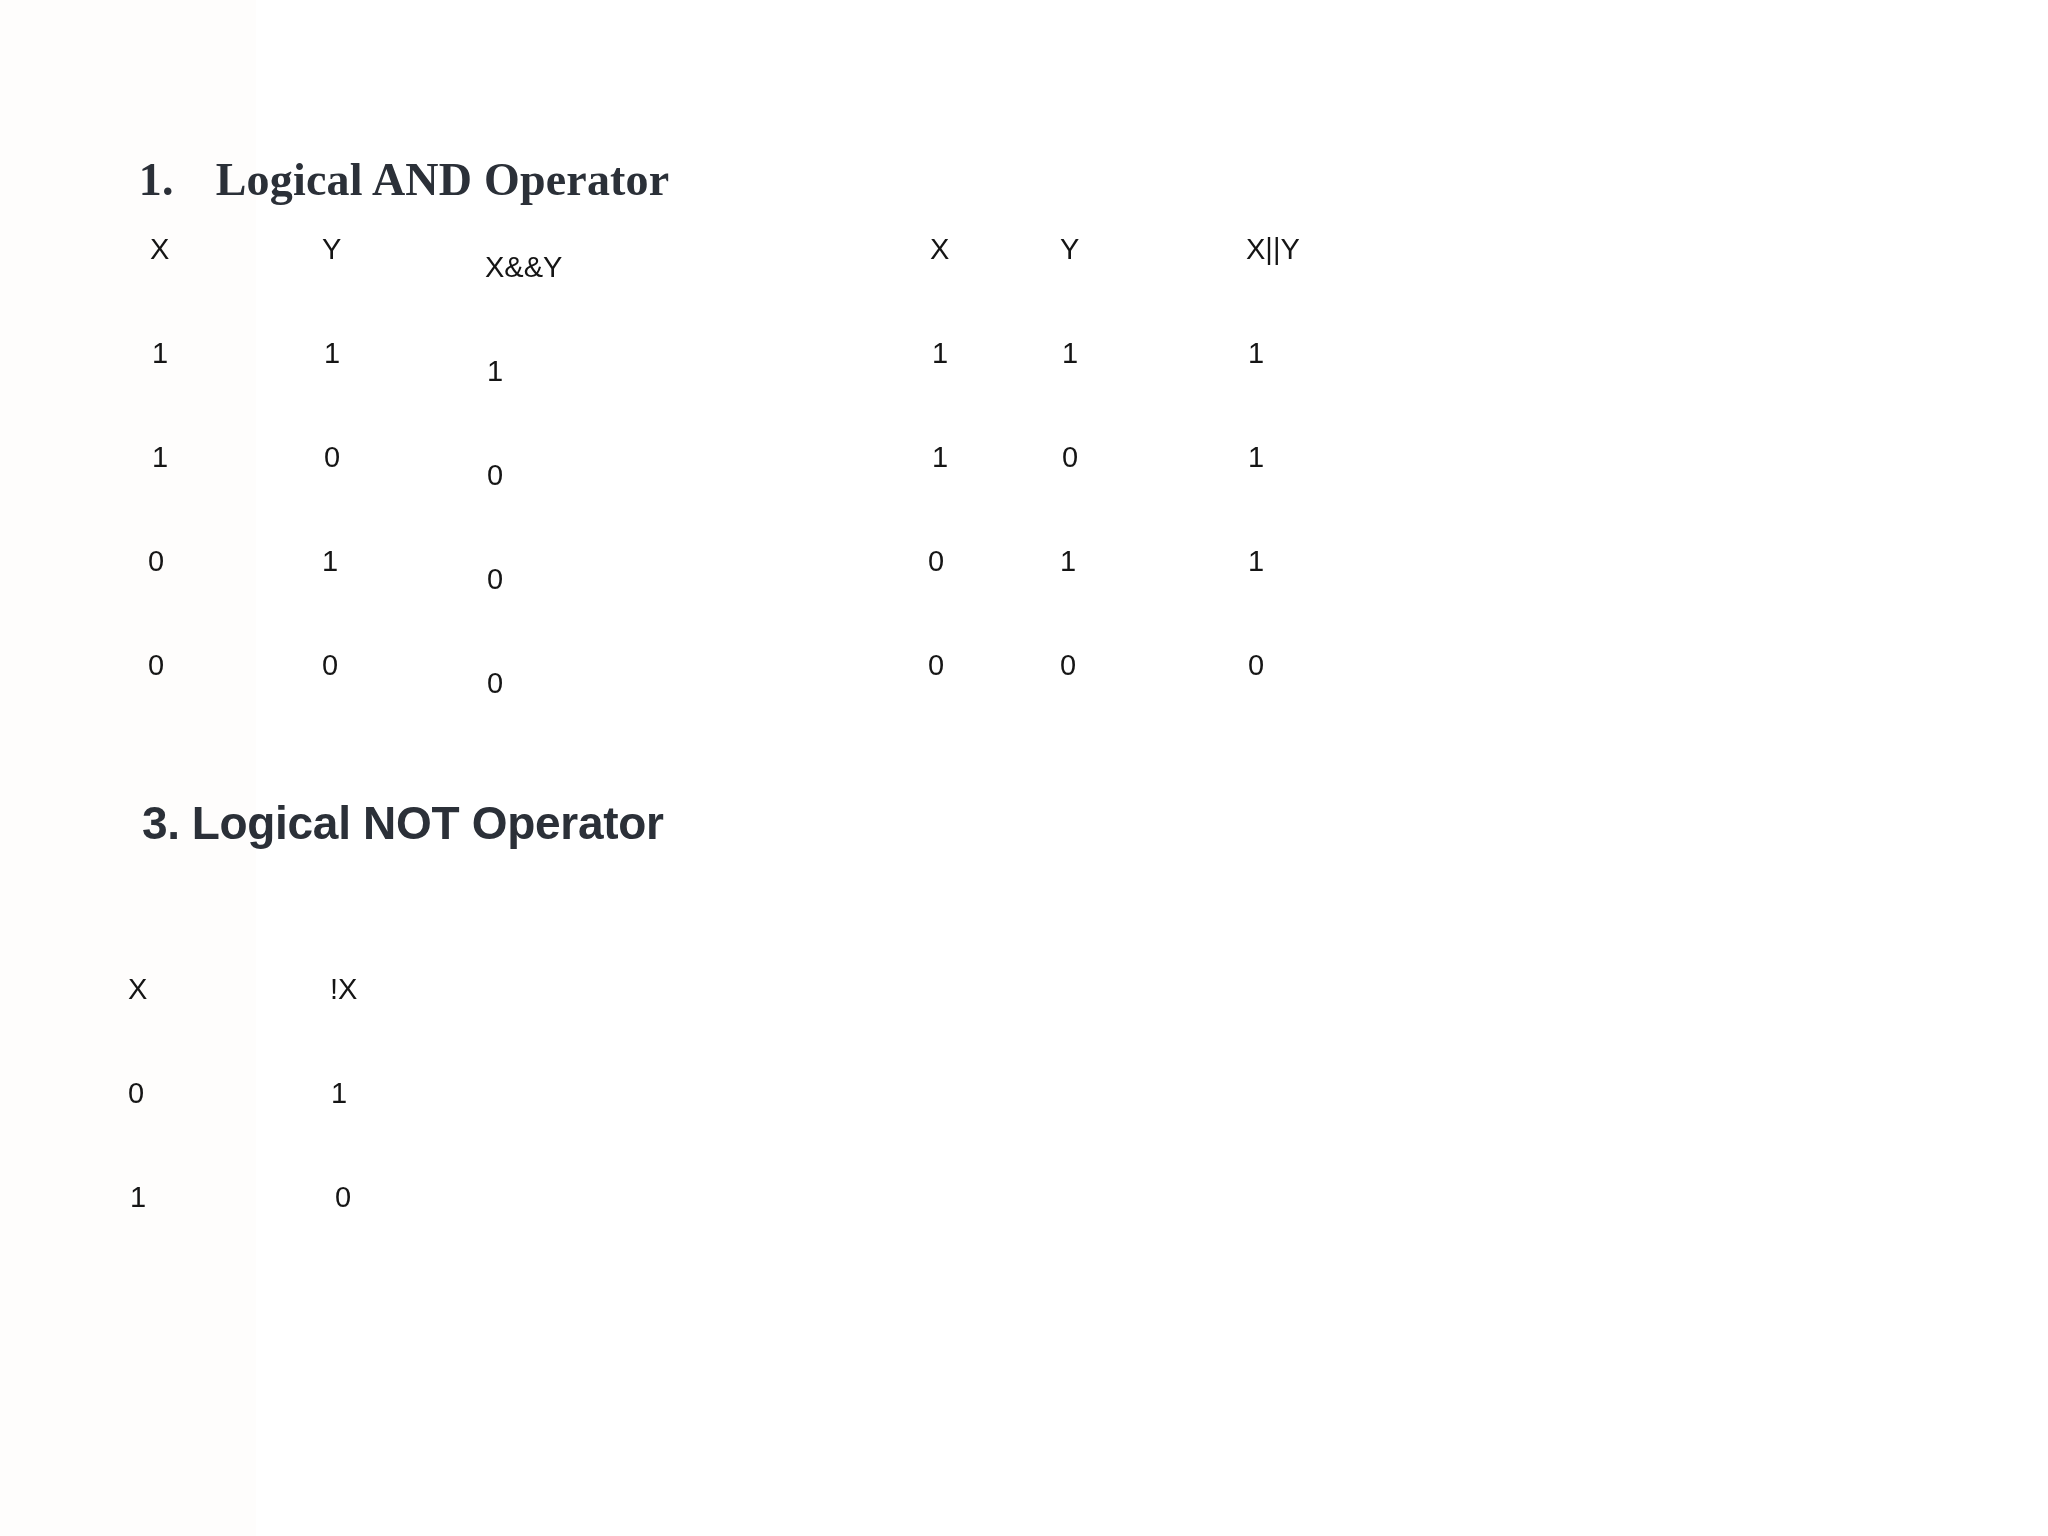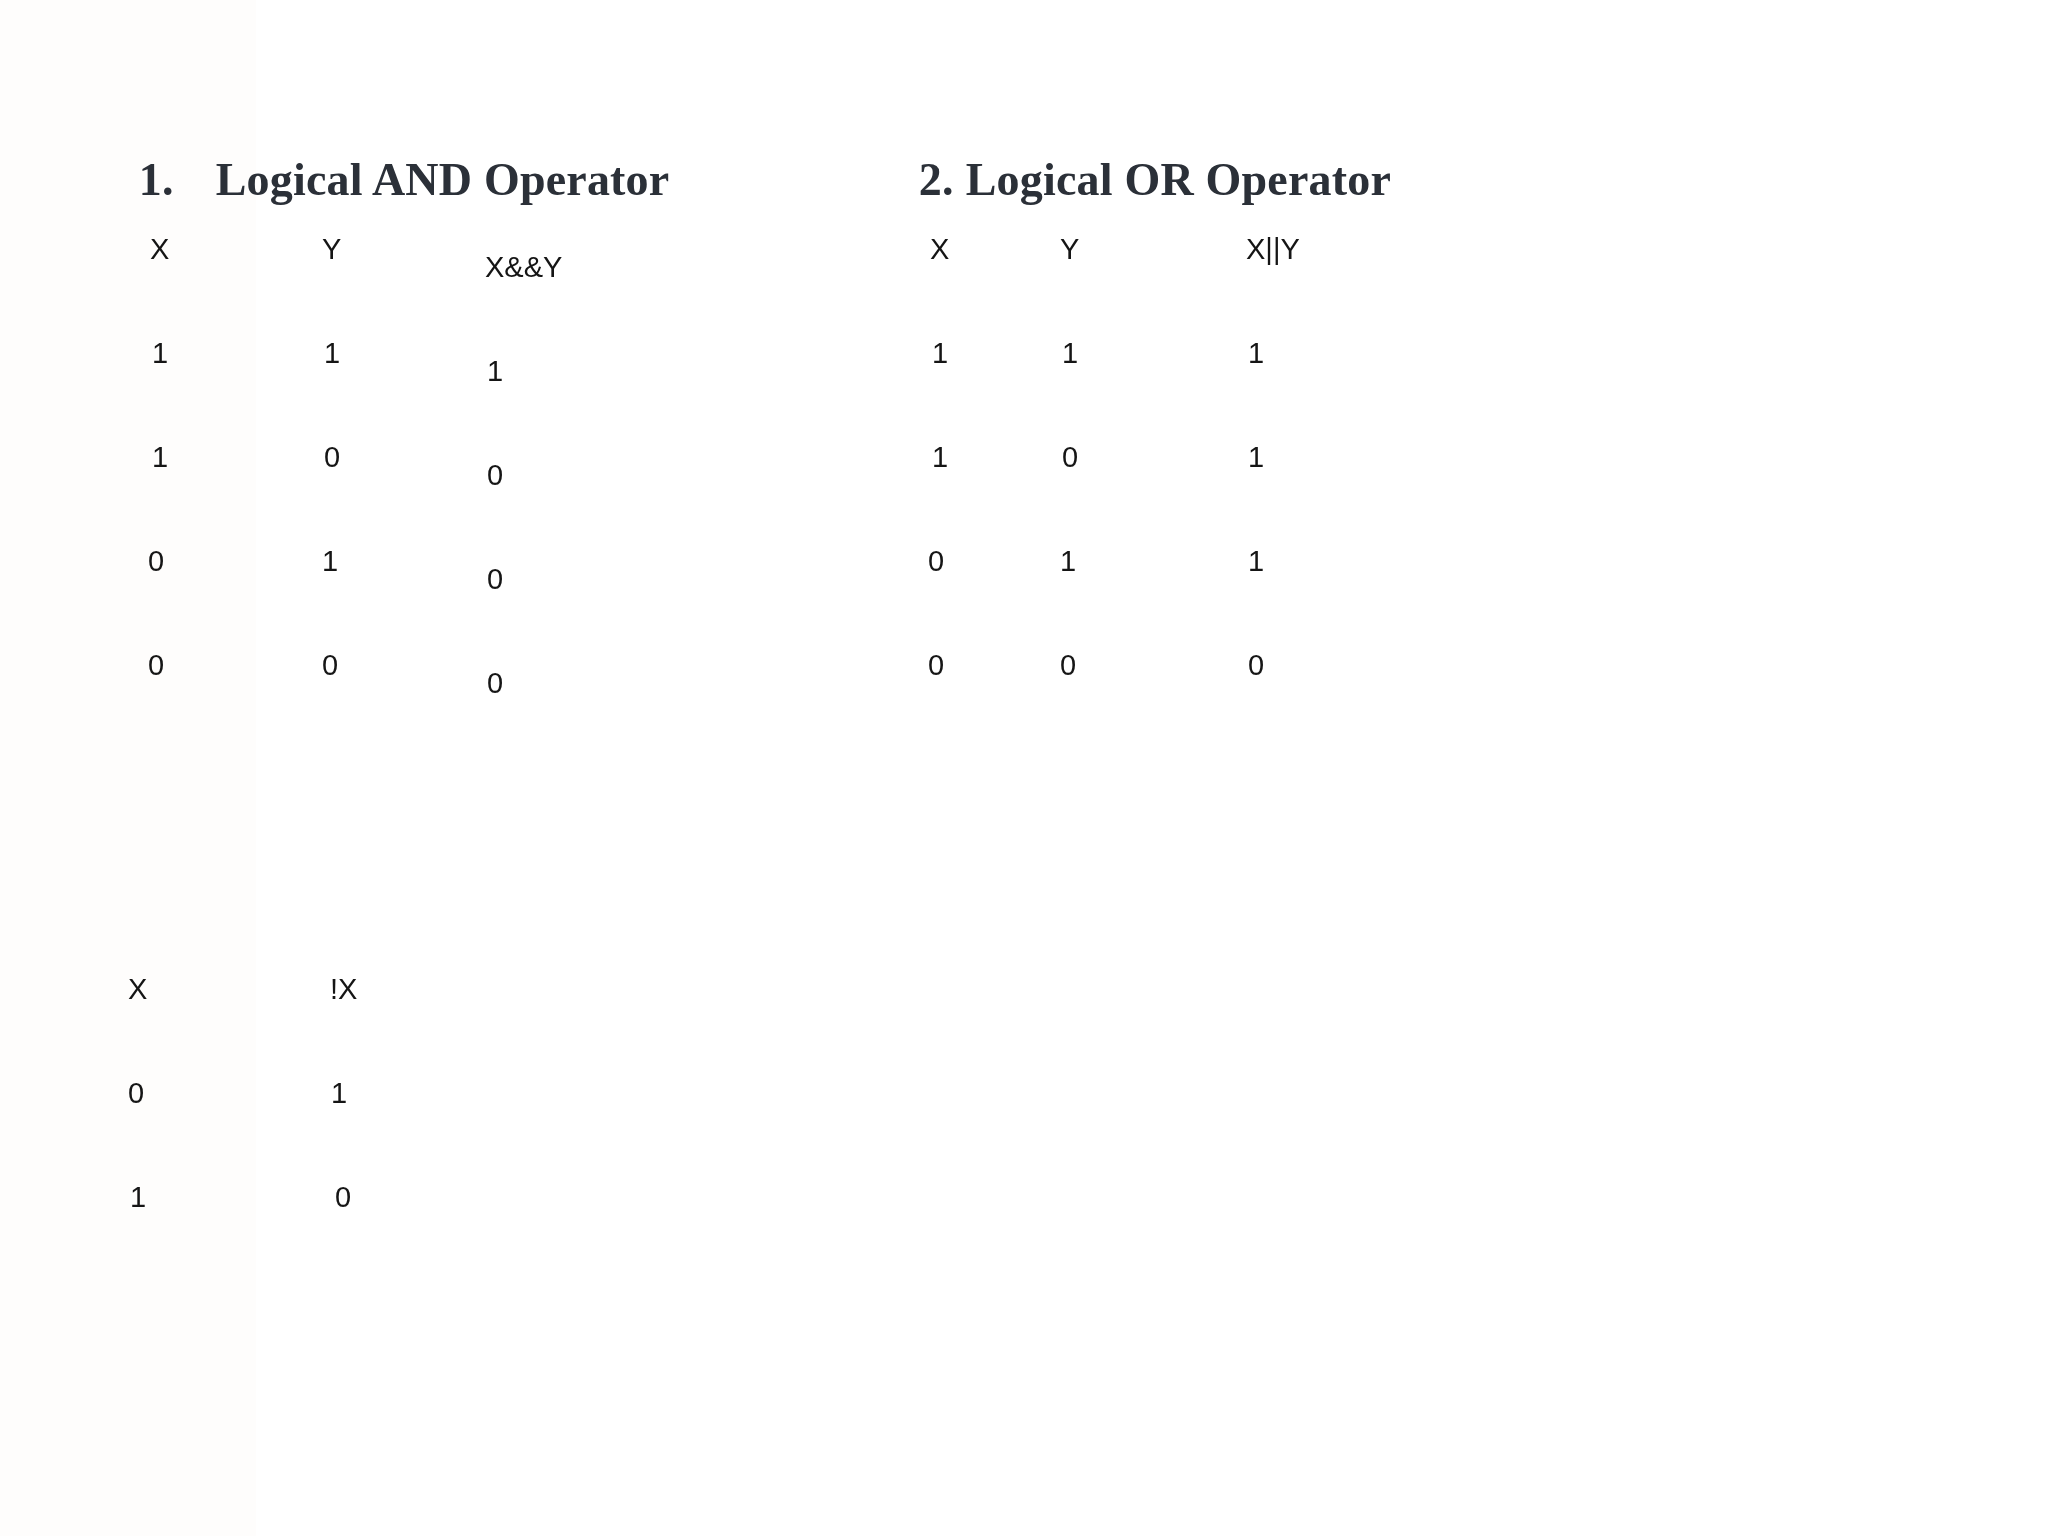--- a/index.html
+++ b/index.html
@@ -156,23 +156,20 @@
       <span class="tt-cell c1">1</span>
       <span class="tt-cell c2">0</span>
     </div>
     <div class="tt-row r4">
       <span class="tt-cell c0">0</span>
       <span class="tt-cell c1">0</span>
       <span class="tt-cell c2">0</span>
     </div>
   </div>
 
-  <div class="heading heading-serif" id="heading-or">
-    <span class="num">2.</span><span class="gap-thin"></span><span>Logical OR Operator</span>
-  </div>
 
   <div class="truth-table" id="table-or">
     <div class="tt-row r0">
       <span class="tt-cell c0">X</span>
       <span class="tt-cell c1">Y</span>
       <span class="tt-cell c2">X||Y</span>
     </div>
     <div class="tt-row r1">
       <span class="tt-cell c0">1</span>
       <span class="tt-cell c1">1</span>
@@ -188,20 +185,23 @@
       <span class="tt-cell c1">1</span>
       <span class="tt-cell c2">1</span>
     </div>
     <div class="tt-row r4">
       <span class="tt-cell c0">0</span>
       <span class="tt-cell c1">0</span>
       <span class="tt-cell c2">0</span>
     </div>
   </div>
 
+  <div class="heading heading-sans" id="heading-not">
+    <span class="num">3.</span><span class="gap-thin"></span><span>Logical NOT Operator</span>
+  </div>
 
   <div class="truth-table" id="table-not">
     <div class="tt-row r0">
       <span class="tt-cell c0">X</span>
       <span class="tt-cell c1">!X</span>
     </div>
     <div class="tt-row r1">
       <span class="tt-cell c0">0</span>
       <span class="tt-cell c1">1</span>
     </div>

